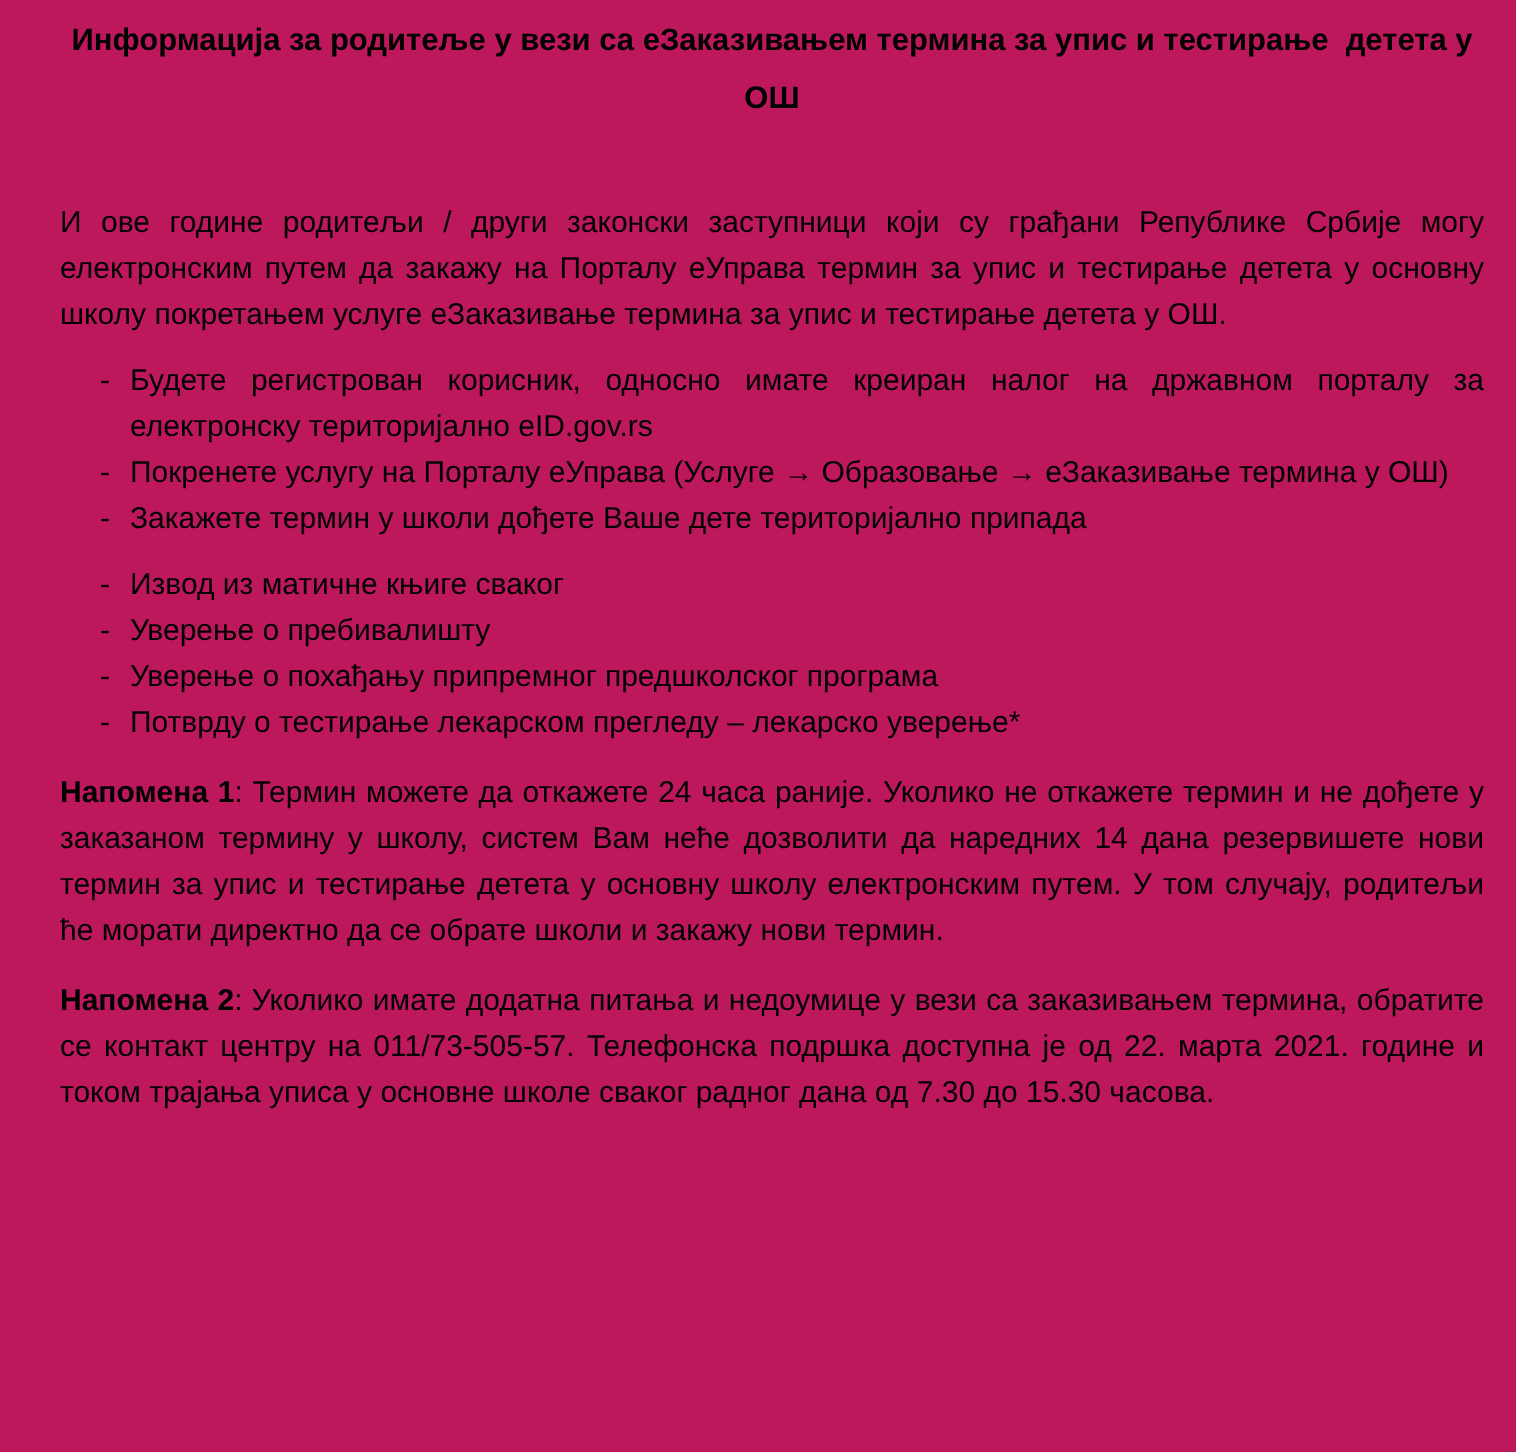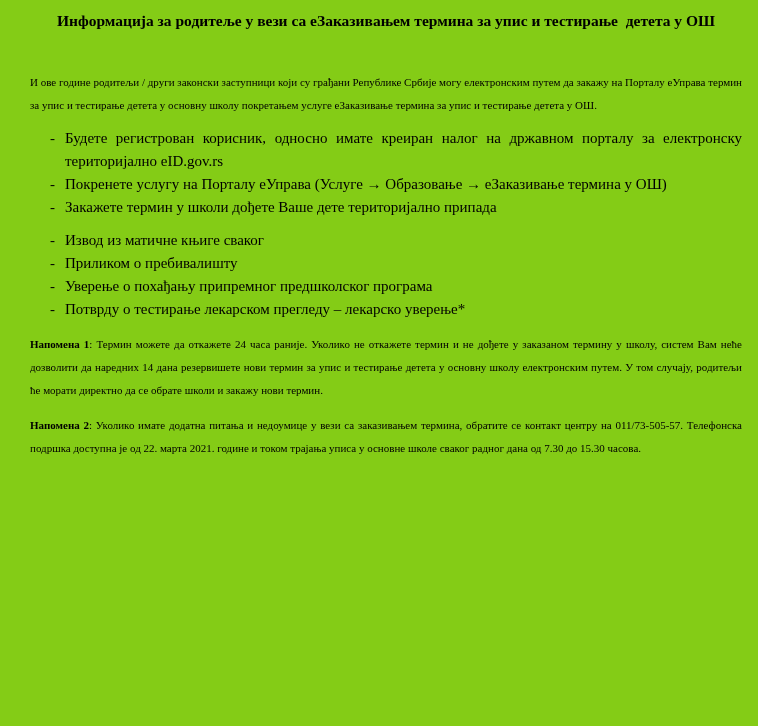--- a/index.html
+++ b/index.html
@@ -13,34 +13,33 @@
     overflow: hidden;
     font-family: "Liberation Sans", sans-serif;
     color: #000000;
     -webkit-font-smoothing: antialiased;
   }
   .page {
     box-sizing: border-box;
     width: 758px;
     height: 726px;
     padding: 6px 16px 0 30px;
-    background: #84cc16;
-    font-family: Liberation Serif, serif;
+    background: #be185d;
   }
   .title {
     margin: 0 0 36px 0;
     font-size: 15.5px;
     font-weight: bold;
     line-height: 29px;
     text-align: center;
     white-space: pre-wrap;
   }
   .para {
     margin: 12px 0 10px 0;
-    font-size: 11px;
+    font-size: 15px;
     line-height: 23px;
   }
   .justify {
     text-align: justify;
   }
   .bullets {
     list-style: none;
     margin: 0 0 10px 0;
     padding: 0 0 0 20px;
   }
@@ -87,21 +86,21 @@
   </ul>
 
 
   <ul class="bullets">
     <li>
       <span class="marker">-</span>
       <span class="li-text">Извод из матичне књиге сваког</span>
     </li>
     <li>
       <span class="marker">-</span>
-      <span class="li-text">Приликом о пребивалишту</span>
+      <span class="li-text">Уверење о пребивалишту</span>
     </li>
     <li>
       <span class="marker">-</span>
       <span class="li-text">Уверење о похађању припремног предшколског програма</span>
     </li>
     <li>
       <span class="marker">-</span>
       <span class="li-text">Потврду о тестирање лекарском прегледу – лекарско уверење*</span>
     </li>
   </ul>

